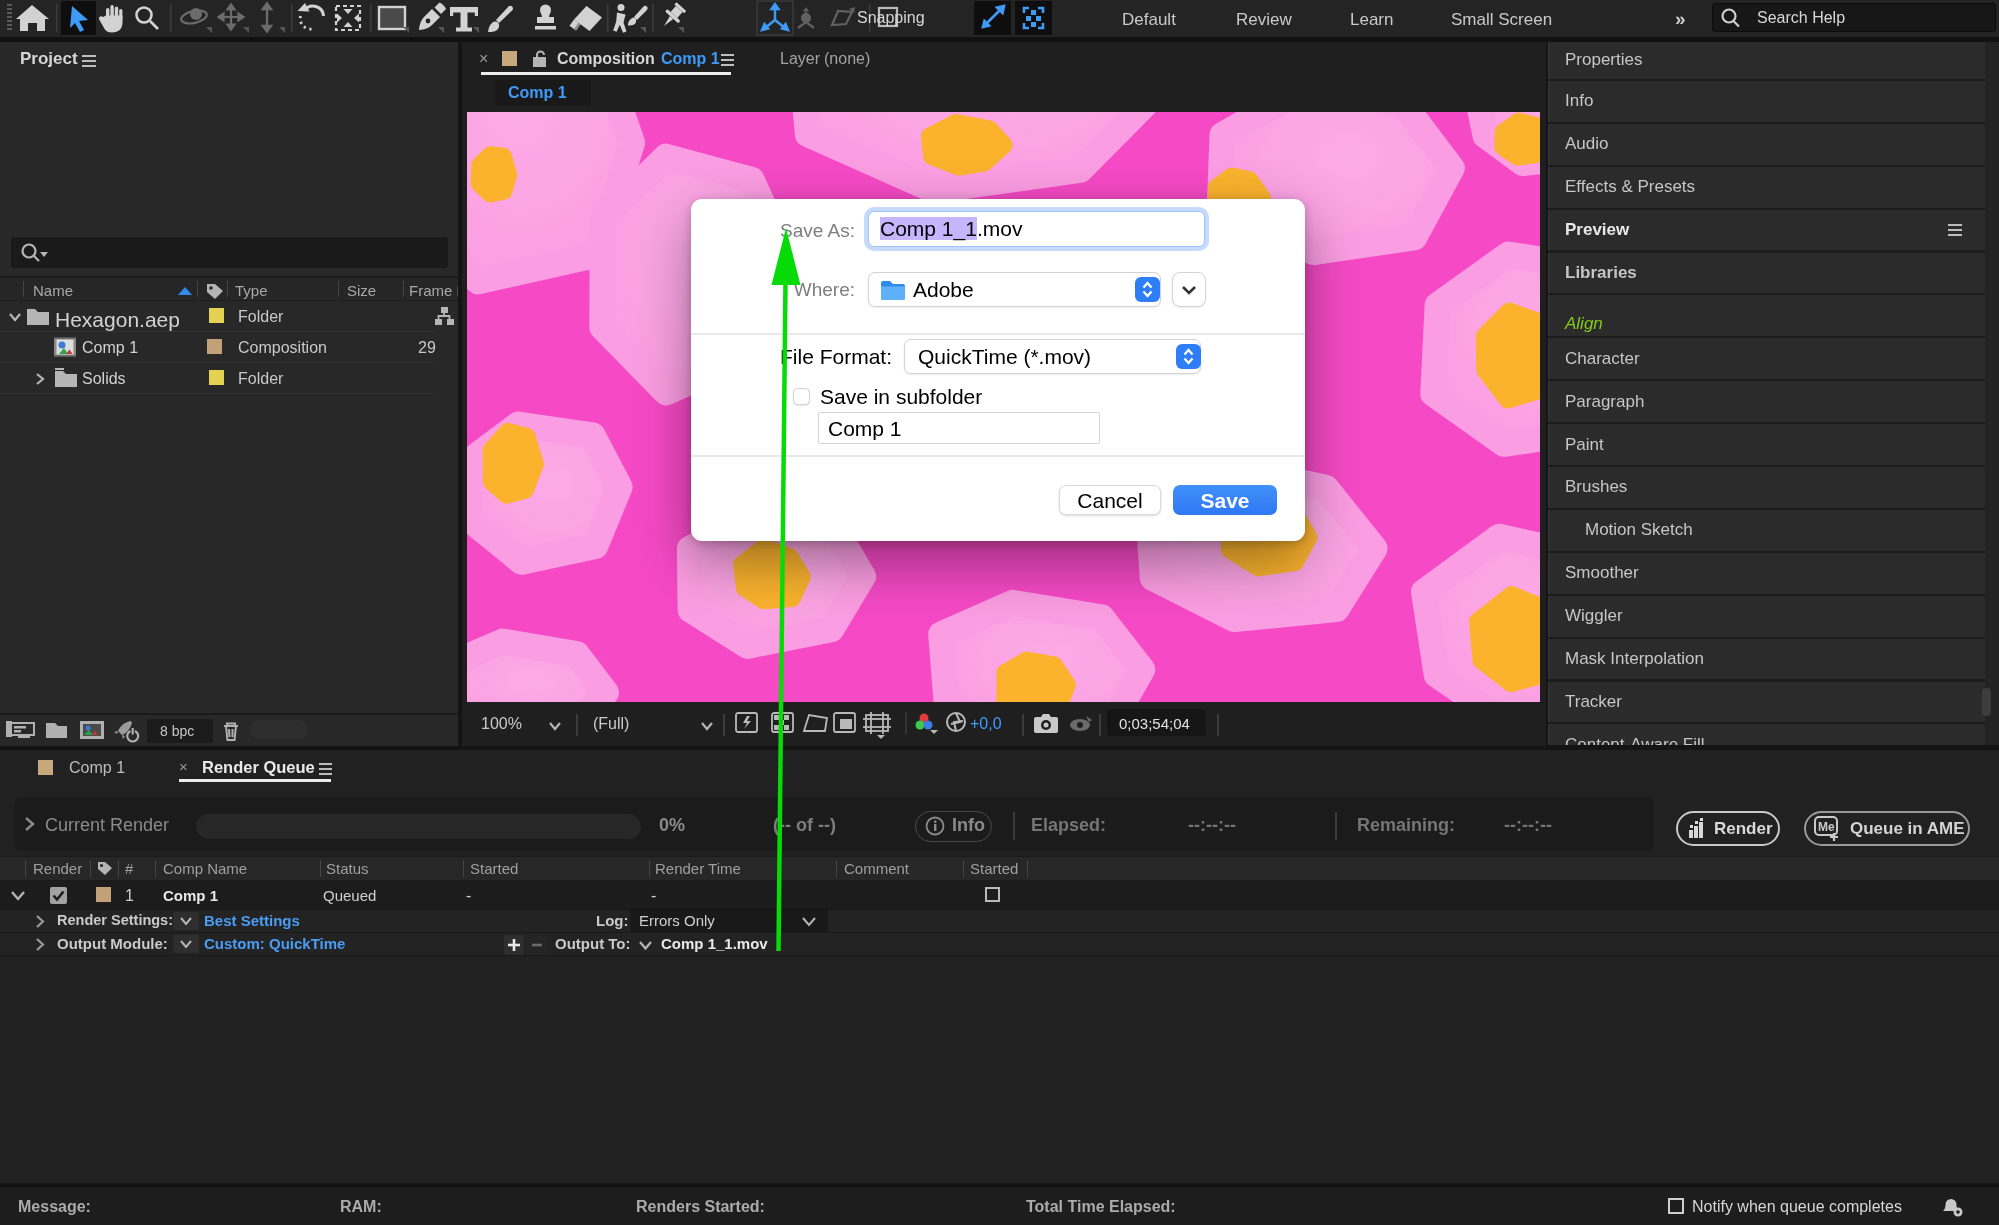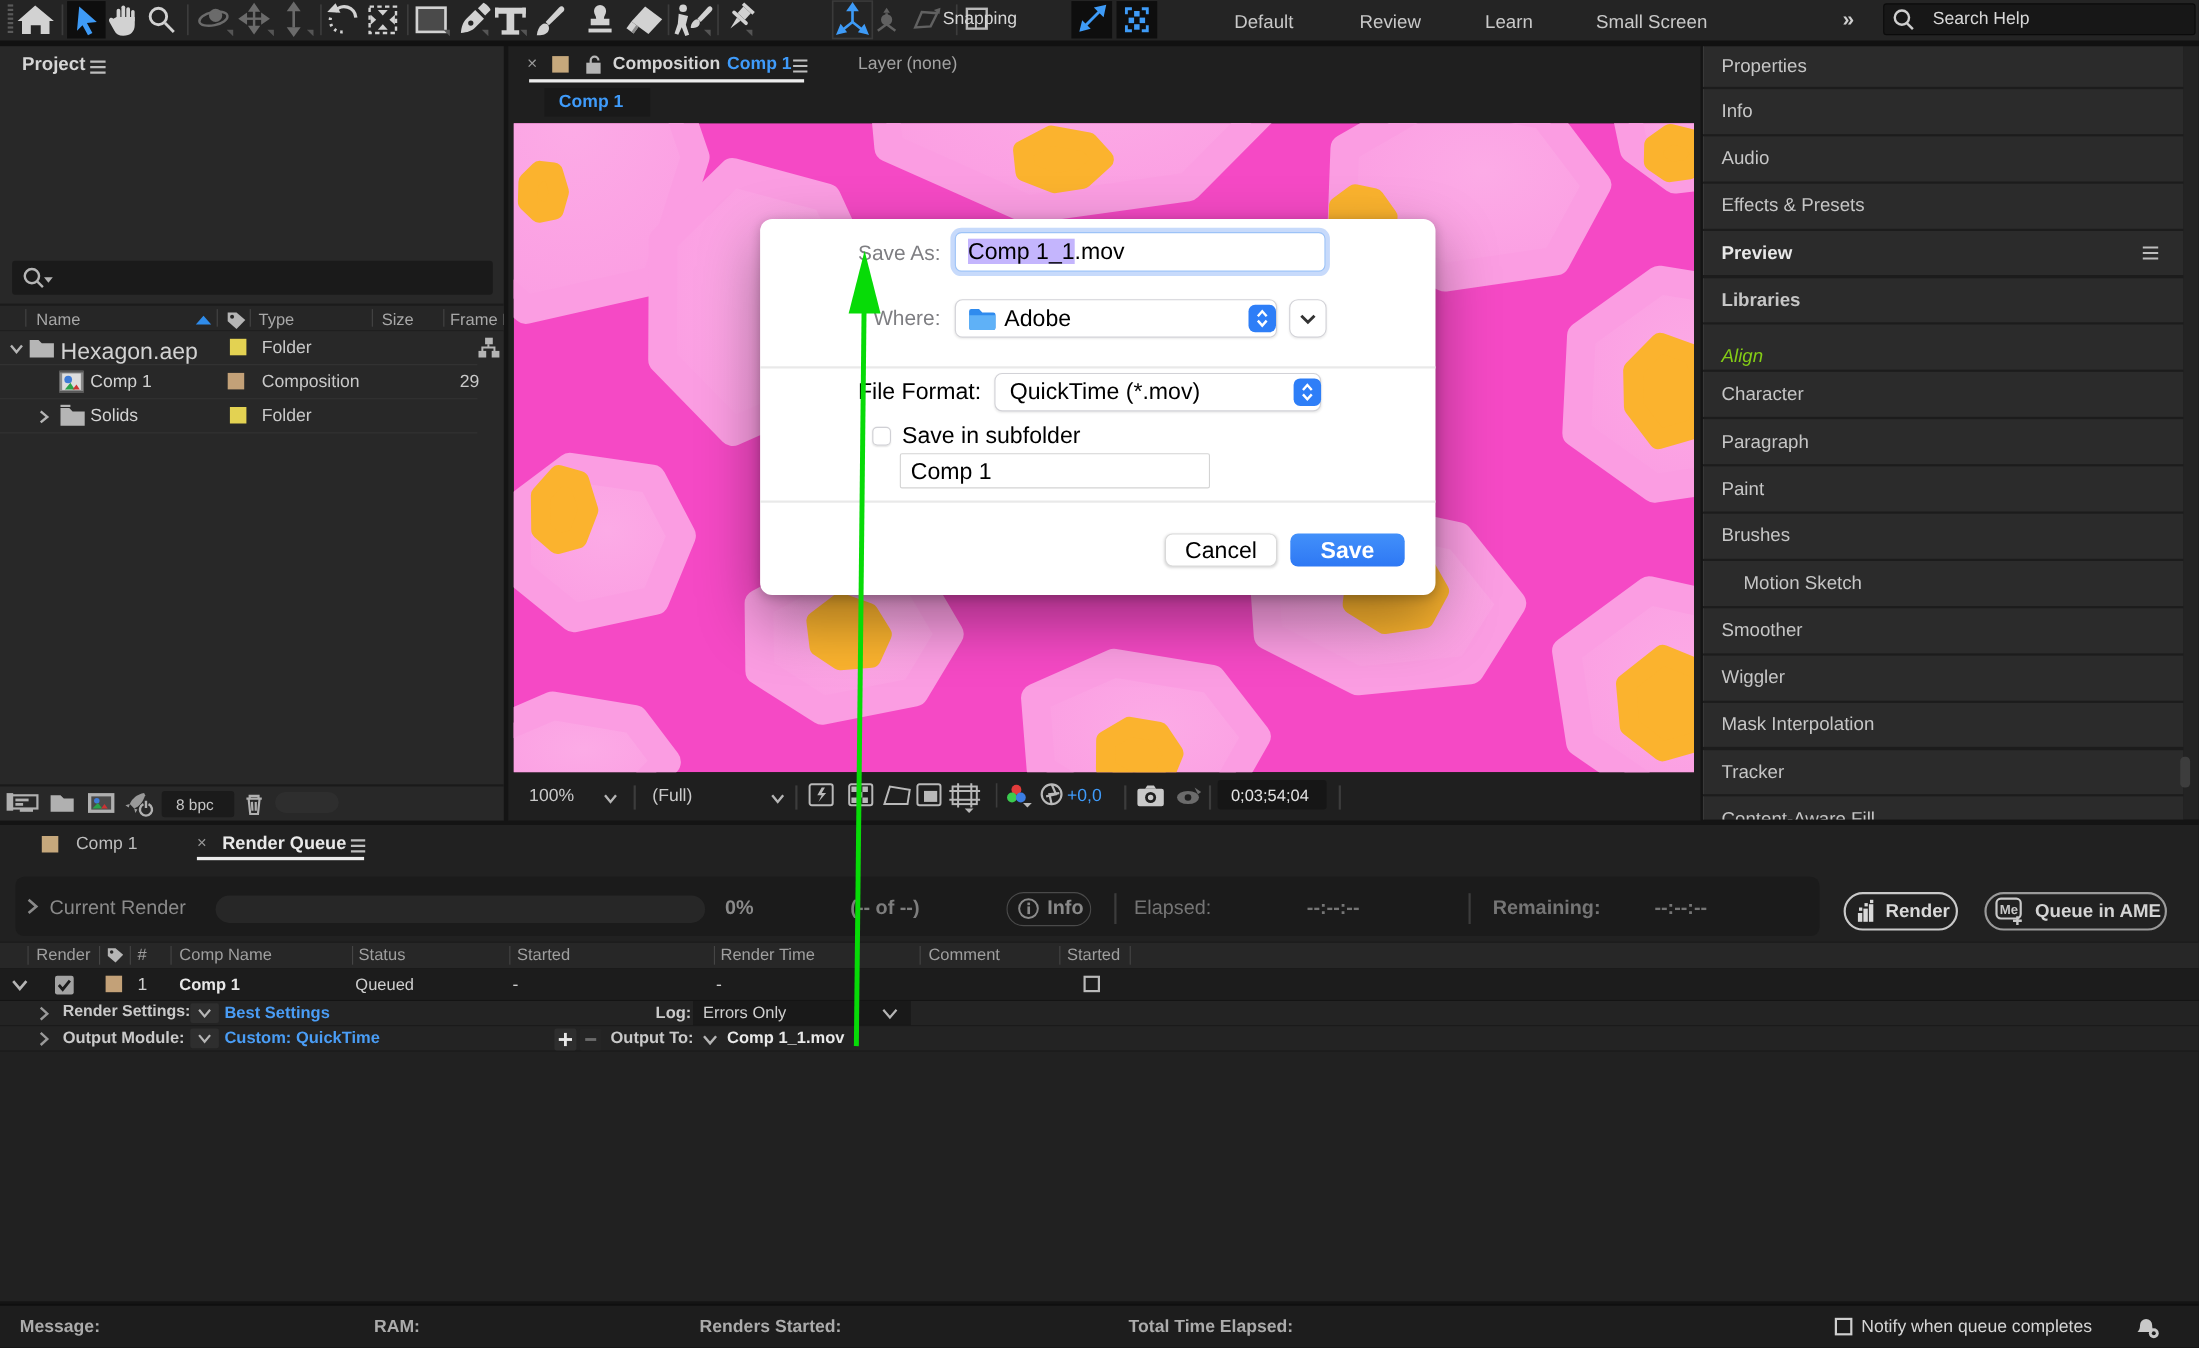--- a/index.html
+++ b/index.html
@@ -505,21 +505,21 @@
   <div class="tx" style="left:659px;top:65px;font-size:18px;color:#8a8a8a;font-weight:bold">0%</div>
   <div class="tx" style="left:773px;top:65px;font-size:18px;color:#7d7d7d;font-weight:bold">(-- of --)</div>
   <div class="abs" style="left:915px;top:61px;width:77px;height:31px;border:1.5px solid #4a4a4a;border-radius:16px"></div>
   <svg width="22" height="22" style="left:925px;top:66px">
       <circle cx="10" cy="10" r="8.5" stroke="#8a8a8a" stroke-width="1.8" fill="none"></circle>
       <rect x="9" y="8" width="2.4" height="7" fill="#8a8a8a"></rect>
       <rect x="9" y="4.5" width="2.4" height="2.4" fill="#8a8a8a"></rect>
     </svg>
   <div class="tx" style="left:952px;top:65px;font-size:18px;color:#8a8a8a;font-weight:bold">Info</div>
   <div class="abs" style="left:1013px;top:62px;width:1.5px;height:28px;background:#3c3c3c"></div>
-  <div class="tx" style="left:1031px;top:65px;font-size:18px;color:#757575;font-weight:normal">Elapsed:</div>
+  <div class="tx" style="left:1031px;top:65px;font-size:18px;color:#757575;font-weight:bold">Elapsed:</div>
   <div class="tx" style="left:1188px;top:65px;font-size:18px;color:#757575;font-weight:bold">--:--:--</div>
   <div class="abs" style="left:1335px;top:62px;width:1.5px;height:28px;background:#3c3c3c"></div>
   <div class="tx" style="left:1357px;top:65px;font-size:18px;color:#757575;font-weight:bold">Remaining:</div>
   <div class="tx" style="left:1504px;top:65px;font-size:18px;color:#757575;font-weight:bold">--:--:--</div>
 
   <div class="abs" style="left:1676px;top:61px;width:104px;height:35px;border:2px solid #c9c9c9;border-radius:18px"></div>
   <svg width="24" height="24" style="left:1687px;top:68px">
       <g fill="#d9d9d9">
         <rect x="2" y="12" width="4" height="8"></rect>
         <rect x="7" y="8" width="4" height="12"></rect>

